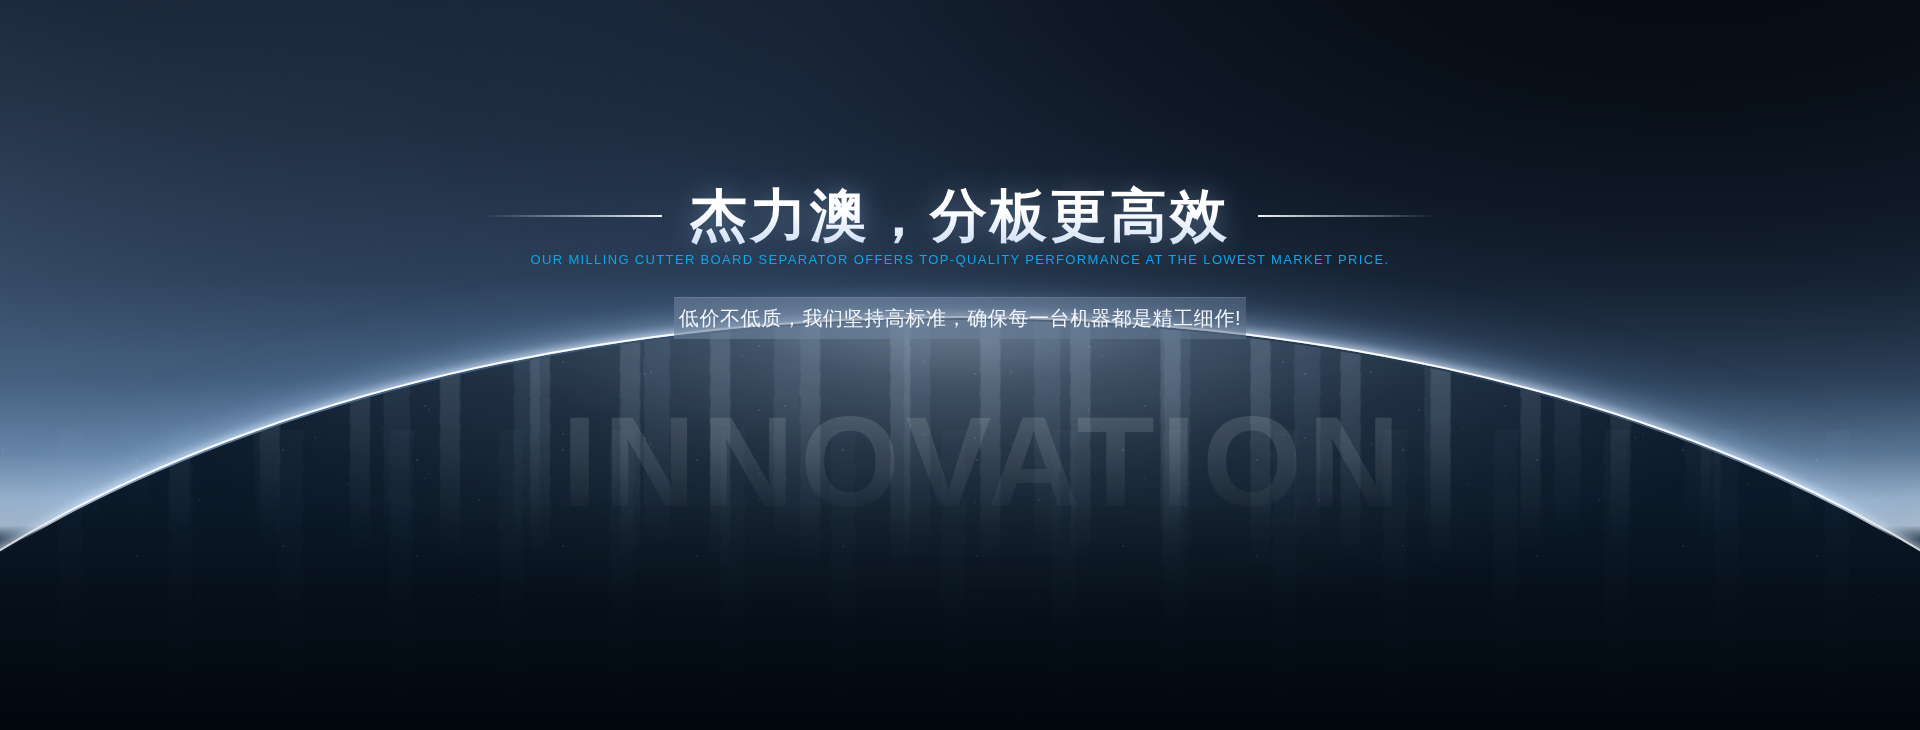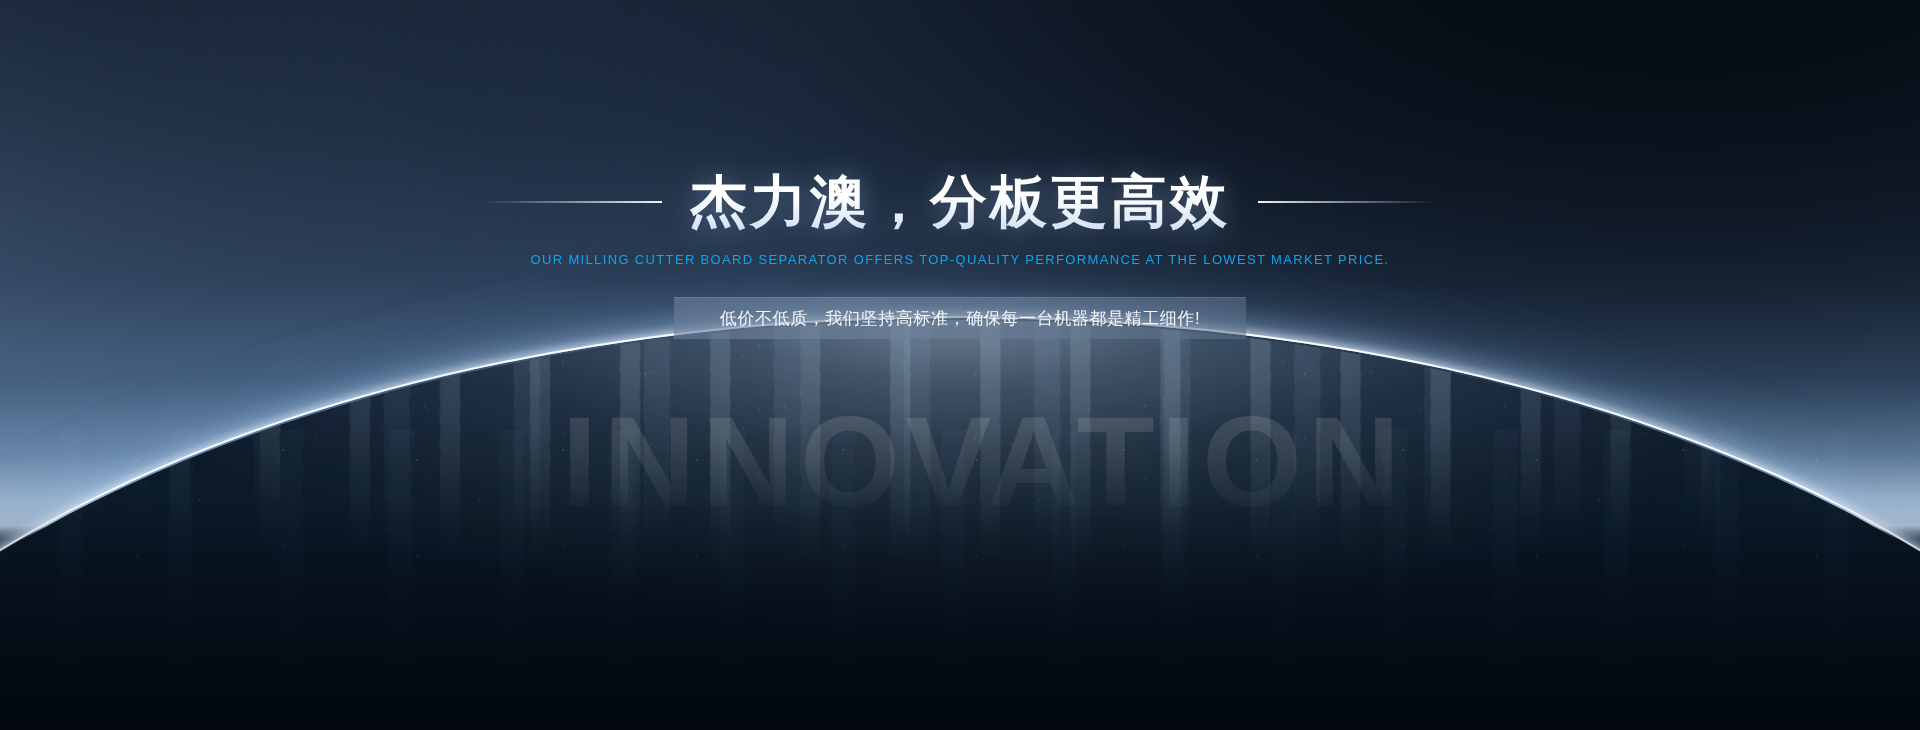--- a/index.html
+++ b/index.html
@@ -299,21 +299,21 @@
 
   
   .content {
     position: absolute;
     inset: 0;
     z-index: 5;
   }
 
   .headline-row {
     position: absolute;
-    top: 130px;
+    top: 144px;
     left: 0;
     right: 0;
     display: flex;
     align-items: center;
     justify-content: center;
     gap: 28px;
   }
   .rule {
     width: 178px;
     height: 2px;
@@ -359,21 +359,21 @@
     right: 0;
     display: flex;
     justify-content: center;
   }
   .tagline {
     width: 572px;
     height: 42px;
     display: flex;
     align-items: center;
     justify-content: center;
-    font-size: 17px;
+    font-size: 20px;
     font-weight: 400;
     letter-spacing: 0.6px;
     color: #f2f6fb;
     background: linear-gradient(90deg,
         rgba(106,126,152,0.62) 0%,
         rgba(112,132,158,0.60) 28%,
         rgba(104,124,150,0.58) 62%,
         rgba(92,112,138,0.56) 100%);
     box-shadow: inset 0 1px 0 rgba(255,255,255,0.10);
     white-space: nowrap;

